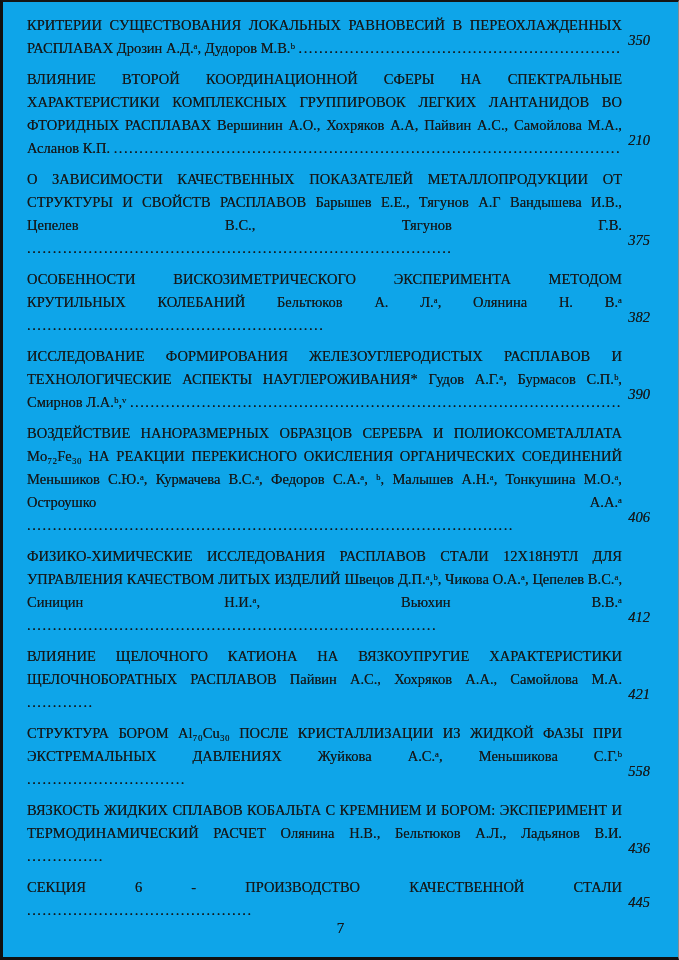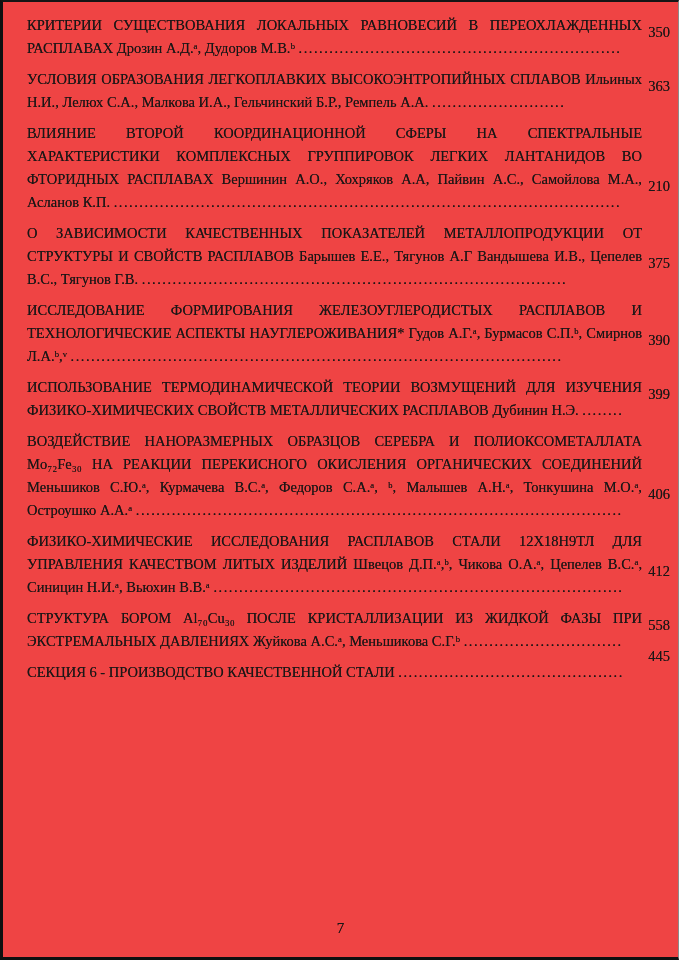--- a/index.html
+++ b/index.html
@@ -5,49 +5,50 @@
   * { margin: 0; padding: 0; box-sizing: border-box; }
   html, body {
     background: #ffffff;
     font-family: "Liberation Serif", "DejaVu Serif", serif;
   }
   .page {
     position: relative;
     width: 679px;
     height: 960px;
     margin: 0 auto;
-    background: #ef4444;
+    background: #0ea5e9;
     color: #181818;
     border-top: 2px solid #151515;
     border-left: 3px solid #101010;
     border-bottom: 3px solid #101010;
     border-right: 1px solid #8a8a8a;
-    padding: 12px 8px 0 24px;
+    padding: 12px 28px 0 24px;
     overflow: hidden;
   }
   .toc { width: 100%; }
   .entry {
     position: relative;
     text-align: justify;
     font-size: 14.5px;
     line-height: 23px;
     margin-bottom: 8px;
     padding-right: 28px;
     text-shadow: 0 0 0.5px rgba(0,0,0,0.65);
   }
   .entry .title { text-transform: none; }
   .entry .dots {
     letter-spacing: 1.5px;
     white-space: normal;
   }
   .entry .pagenum {
     position: absolute;
     right: 0;
-    bottom: 16px;
+    bottom: 8px;
     line-height: 23px;
+    font-style: italic;
   }
   .footer {
     position: absolute;
     left: 0;
     right: 0;
     bottom: 20px;
     text-align: center;
     font-size: 15px;
     color: #181818;
     text-shadow: 0 0 0.5px rgba(0,0,0,0.65);
@@ -59,79 +60,85 @@
 <div class="page">
   <div class="toc">
 
     <div class="entry">
       <span class="title">КРИТЕРИИ СУЩЕСТВОВАНИЯ ЛОКАЛЬНЫХ РАВНОВЕСИЙ В ПЕРЕОХЛАЖДЕННЫХ РАСПЛАВАХ</span>
       <span class="authors">Дрозин А.Д.ᵃ, Дудоров М.В.ᵇ</span>
       <span class="dots">...............................................................</span>
       <span class="pagenum">350</span>
     </div>
 
-    <div class="entry">
-      <span class="title">УСЛОВИЯ ОБРАЗОВАНИЯ ЛЕГКОПЛАВКИХ ВЫСОКОЭНТРОПИЙНЫХ СПЛАВОВ</span>
-      <span class="authors">Ильиных Н.И., Лелюх С.А., Малкова И.А., Гельчинский Б.Р., Ремпель А.А.</span>
-      <span class="dots">..........................</span>
-      <span class="pagenum">363</span>
-    </div>
 
     <div class="entry">
       <span class="title">ВЛИЯНИЕ ВТОРОЙ КООРДИНАЦИОННОЙ СФЕРЫ НА СПЕКТРАЛЬНЫЕ ХАРАКТЕРИСТИКИ КОМПЛЕКСНЫХ ГРУППИРОВОК ЛЕГКИХ ЛАНТАНИДОВ ВО ФТОРИДНЫХ РАСПЛАВАХ</span>
       <span class="authors">Вершинин А.О., Хохряков А.А, Пайвин А.С., Самойлова М.А., Асланов К.П.</span>
       <span class="dots">...................................................................................................</span>
       <span class="pagenum">210</span>
     </div>
 
     <div class="entry">
       <span class="title">О ЗАВИСИМОСТИ КАЧЕСТВЕННЫХ ПОКАЗАТЕЛЕЙ МЕТАЛЛОПРОДУКЦИИ ОТ СТРУКТУРЫ И СВОЙСТВ РАСПЛАВОВ</span>
       <span class="authors">Барышев Е.Е., Тягунов А.Г Вандышева И.В., Цепелев В.С., Тягунов Г.В.</span>
       <span class="dots">...................................................................................</span>
       <span class="pagenum">375</span>
     </div>
 
+    <div class="entry">
+      <span class="title">ОСОБЕННОСТИ ВИСКОЗИМЕТРИЧЕСКОГО ЭКСПЕРИМЕНТА МЕТОДОМ КРУТИЛЬНЫХ КОЛЕБАНИЙ</span>
+      <span class="authors">Бельтюков А. Л.ᵃ, Олянина Н. В.ᵃ</span>
+      <span class="dots">..........................................................</span>
+      <span class="pagenum">382</span>
+    </div>
 
     <div class="entry">
       <span class="title">ИССЛЕДОВАНИЕ ФОРМИРОВАНИЯ ЖЕЛЕЗОУГЛЕРОДИСТЫХ РАСПЛАВОВ И ТЕХНОЛОГИЧЕСКИЕ АСПЕКТЫ НАУГЛЕРОЖИВАНИЯ*</span>
       <span class="authors">Гудов А.Г.ᵃ, Бурмасов С.П.ᵇ, Смирнов Л.А.ᵇ,ᵛ</span>
       <span class="dots">................................................................................................</span>
       <span class="pagenum">390</span>
     </div>
 
-    <div class="entry">
-      <span class="title">ИСПОЛЬЗОВАНИЕ ТЕРМОДИНАМИЧЕСКОЙ ТЕОРИИ ВОЗМУЩЕНИЙ ДЛЯ ИЗУЧЕНИЯ ФИЗИКО-ХИМИЧЕСКИХ СВОЙСТВ МЕТАЛЛИЧЕСКИХ РАСПЛАВОВ</span>
-      <span class="authors">Дубинин Н.Э.</span>
-      <span class="dots">........</span>
-      <span class="pagenum">399</span>
-    </div>
 
     <div class="entry">
       <span class="title">ВОЗДЕЙСТВИЕ НАНОРАЗМЕРНЫХ ОБРАЗЦОВ СЕРЕБРА И ПОЛИОКСОМЕТАЛЛАТА Mo₇₂Fe₃₀ НА РЕАКЦИИ ПЕРЕКИСНОГО ОКИСЛЕНИЯ ОРГАНИЧЕСКИХ СОЕДИНЕНИЙ</span>
       <span class="authors">Меньшиков С.Ю.ᵃ, Курмачева В.С.ᵃ, Федоров С.А.ᵃ, ᵇ, Малышев А.Н.ᵃ, Тонкушина М.О.ᵃ, Остроушко А.А.ᵃ</span>
       <span class="dots">...............................................................................................</span>
       <span class="pagenum">406</span>
     </div>
 
     <div class="entry">
       <span class="title">ФИЗИКО-ХИМИЧЕСКИЕ ИССЛЕДОВАНИЯ РАСПЛАВОВ СТАЛИ 12Х18Н9ТЛ ДЛЯ УПРАВЛЕНИЯ КАЧЕСТВОМ ЛИТЫХ ИЗДЕЛИЙ</span>
       <span class="authors">Швецов Д.П.ᵃ,ᵇ, Чикова О.А.ᵃ, Цепелев В.С.ᵃ, Синицин Н.И.ᵃ, Вьюхин В.В.ᵃ</span>
       <span class="dots">................................................................................</span>
       <span class="pagenum">412</span>
     </div>
 
+    <div class="entry">
+      <span class="title">ВЛИЯНИЕ ЩЕЛОЧНОГО КАТИОНА НА ВЯЗКОУПРУГИЕ ХАРАКТЕРИСТИКИ ЩЕЛОЧНОБОРАТНЫХ РАСПЛАВОВ</span>
+      <span class="authors">Пайвин А.С., Хохряков А.А., Самойлова М.А.</span>
+      <span class="dots">.............</span>
+      <span class="pagenum">421</span>
+    </div>
 
 
     <div class="entry">
       <span class="title">СТРУКТУРА БОРОМ Al₇₀Cu₃₀ ПОСЛЕ КРИСТАЛЛИЗАЦИИ ИЗ ЖИДКОЙ ФАЗЫ ПРИ ЭКСТРЕМАЛЬНЫХ ДАВЛЕНИЯХ</span>
       <span class="authors">Жуйкова А.С.ᵃ, Меньшикова С.Г.ᵇ</span>
       <span class="dots">...............................</span>
       <span class="pagenum">558</span>
     </div>
 
+    <div class="entry">
+      <span class="title">ВЯЗКОСТЬ ЖИДКИХ СПЛАВОВ КОБАЛЬТА С КРЕМНИЕМ И БОРОМ: ЭКСПЕРИМЕНТ И ТЕРМОДИНАМИЧЕСКИЙ РАСЧЕТ</span>
+      <span class="authors">Олянина Н.В., Бельтюков А.Л., Ладьянов В.И.</span>
+      <span class="dots">...............</span>
+      <span class="pagenum">436</span>
+    </div>
 
     <div class="entry">
       <span class="title">СЕКЦИЯ 6 - ПРОИЗВОДСТВО КАЧЕСТВЕННОЙ СТАЛИ</span>
       <span class="authors"></span>
       <span class="dots">............................................</span>
       <span class="pagenum">445</span>
     </div>
 
   </div>
 

